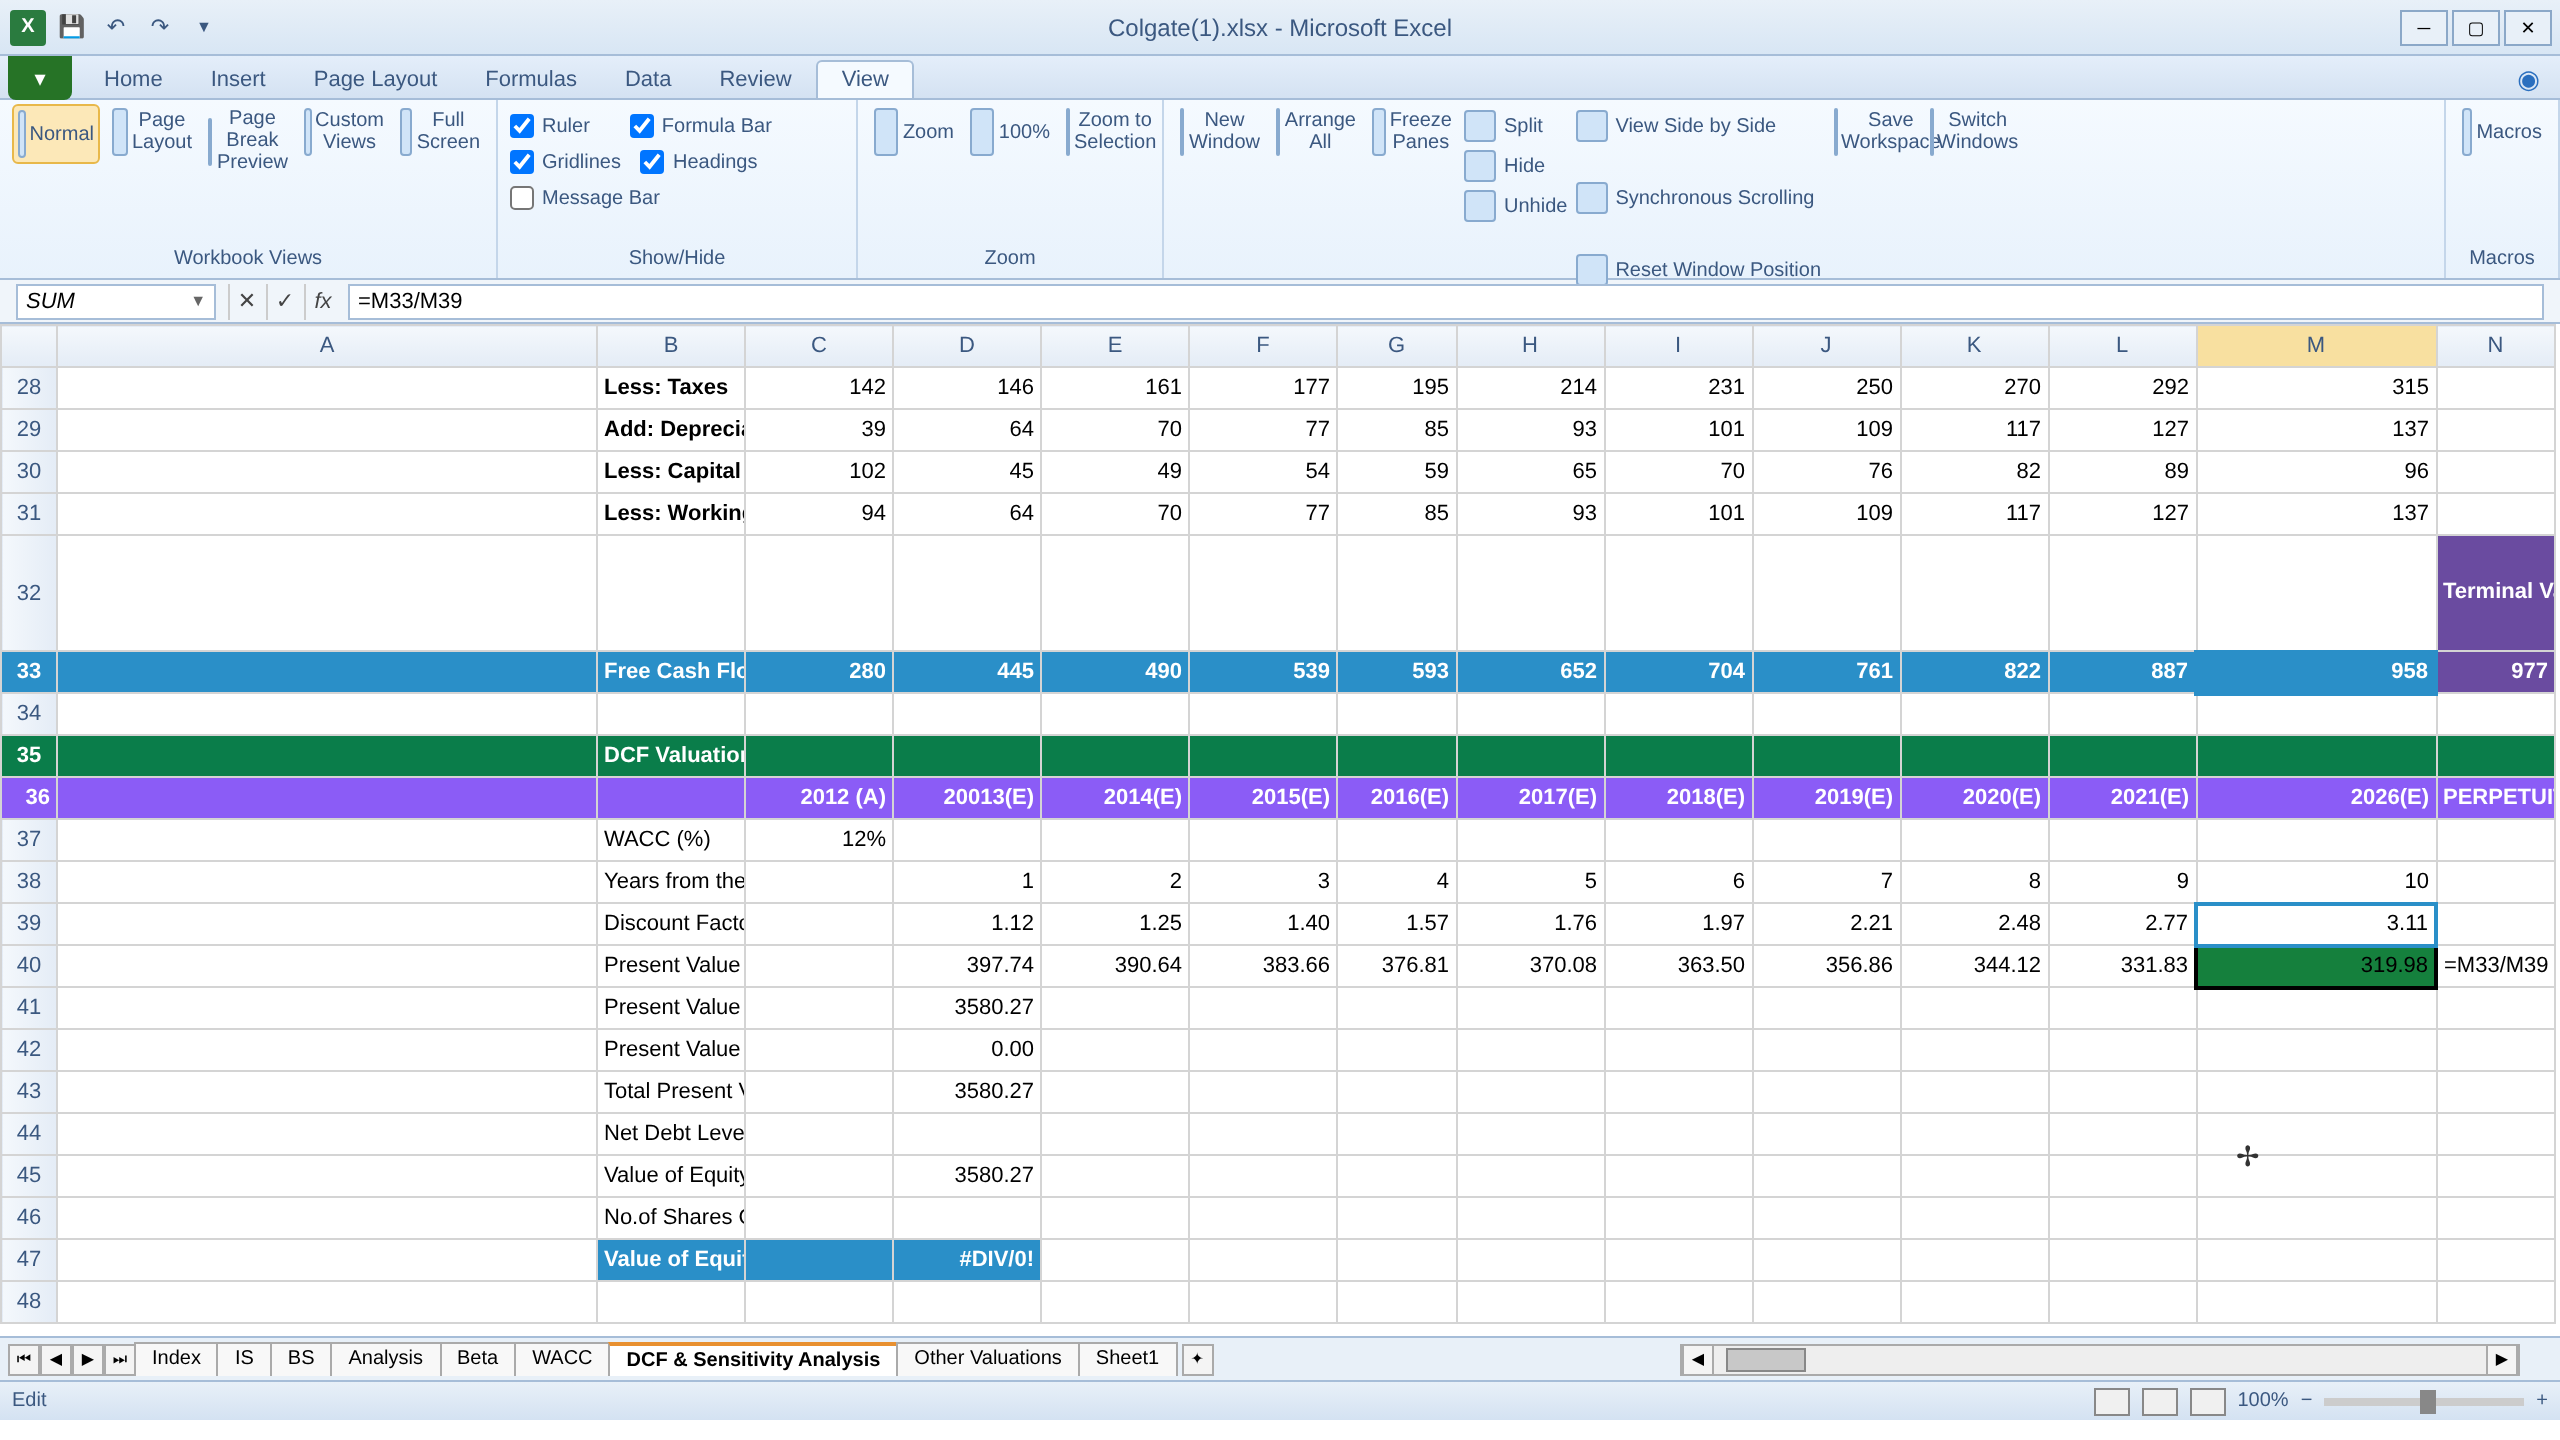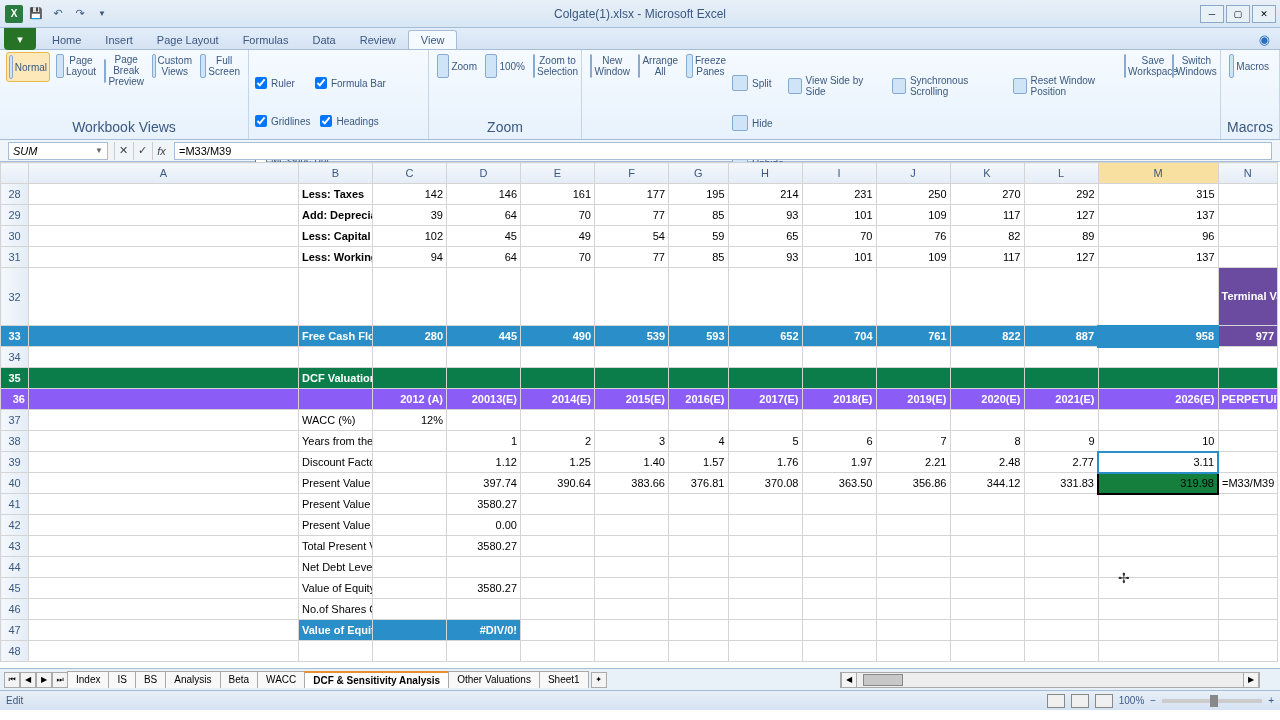--- a/index.html
+++ b/index.html
@@ -18,26 +18,26 @@
 .ribbon-tabs { height: 22px; background: linear-gradient(#e4eefa,#d4e2f2); display: flex; align-items: flex-end; padding-left: 40px; border-bottom: 1px solid #a6bdd8; position: relative; }
 .file-btn { position: absolute; left: 4px; top: 0; width: 32px; height: 22px; background: #267326; border-radius: 0 0 4px 4px; color:#fff; display:flex; align-items:center; justify-content:center; }
 .rtab { padding: 3px 12px; color: #3b5880; cursor: pointer; font-size: 11px; }
 .rtab.active { background: #f5faff; border: 1px solid #a6bdd8; border-bottom: none; border-radius: 3px 3px 0 0; }
 .help-icon { position: absolute; right: 10px; top: 4px; color: #2a6fbf; font-size: 13px; }
 
 
 .ribbon { height: 90px; background: linear-gradient(#f5faff,#e8f2fc); border-bottom: 1px solid #a6bdd8; display: flex; }
 .rgroup { border-right: 1px solid #c4d6ea; padding: 2px 6px; display: flex; flex-direction: column; }
 .rgroup-body { flex: 1; display: flex; align-items: flex-start; gap: 4px; }
-.rgroup-label { text-align: center; font-size: 14px; color: #3b5880; padding-bottom: 2px; }
+.rgroup-label { text-align: center; font-size: 10px; color: #3b5880; padding-bottom: 2px; }
 .rbtn-lg { width: 44px; display: flex; flex-direction: row; align-items: center; gap: 2px; padding: 2px; font-size: 10px; color: #3b5880; text-align: center; cursor: pointer; }
 .rbtn-lg.active { background: #fce8b8; border: 1px solid #e8b84a; border-radius: 3px; }
 .ricon { width: 24px; height: 24px; background: #d0e4f8; border: 1px solid #88aacf; border-radius: 2px; }
 .ricon.sm { width: 16px; height: 16px; }
-.chk-row { display: flex; align-items: center; gap: 4px; font-size: 10px; color: #3b5880; padding: 1px 0; margin-top: 20px; }
+.chk-row { display: flex; align-items: center; gap: 4px; font-size: 10px; color: #3b5880; padding: 1px 0; }
 .chk-row input { width: 12px; height: 12px; }
 
 
 .formula-bar { height: 22px; background: #f0f5fa; border-bottom: 1px solid #a6bdd8; display: flex; align-items: center; }
 .name-box { width: 100px; height: 18px; border: 1px solid #a6bdd8; background: #fff; margin-left: 8px; padding: 0 4px; display: flex; align-items: center; font-size: 11px; font-style: italic; }
 .name-box .dd { margin-left: auto; font-size: 8px; color: #666; }
 .fb-btns { display: flex; gap: 1px; margin-left: 6px; }
 .fb-btn { width: 18px; height: 18px; display: flex; align-items: center; justify-content: center; color: #444; font-size: 11px; border-left: 1px solid #ccc; }
 .formula-input { flex: 1; height: 18px; border: 1px solid #a6bdd8; background: #fff; margin-left: 4px; margin-right: 8px; padding: 0 4px; font-size: 11px; display: flex; align-items: center; }
 
@@ -206,21 +206,21 @@
           </div>
         <div class="chk-row">
             <div class="ricon sm"></div>
             <span>Hide</span>
           </div>
         <div class="chk-row">
             <div class="ricon sm"></div>
             <span>Unhide</span>
           </div>
       </div>
-      <div style="display:flex;flex-direction:row;gap:18px;padding-top:2px">
+      <div style="display:flex;flex-direction:column;gap:18px;padding-top:2px">
         <div class="chk-row">
             <div class="ricon sm"></div>
             <span>View Side by Side</span>
           </div>
         <div class="chk-row">
             <div class="ricon sm"></div>
             <span>Synchronous Scrolling</span>
           </div>
         <div class="chk-row">
             <div class="ricon sm"></div>

